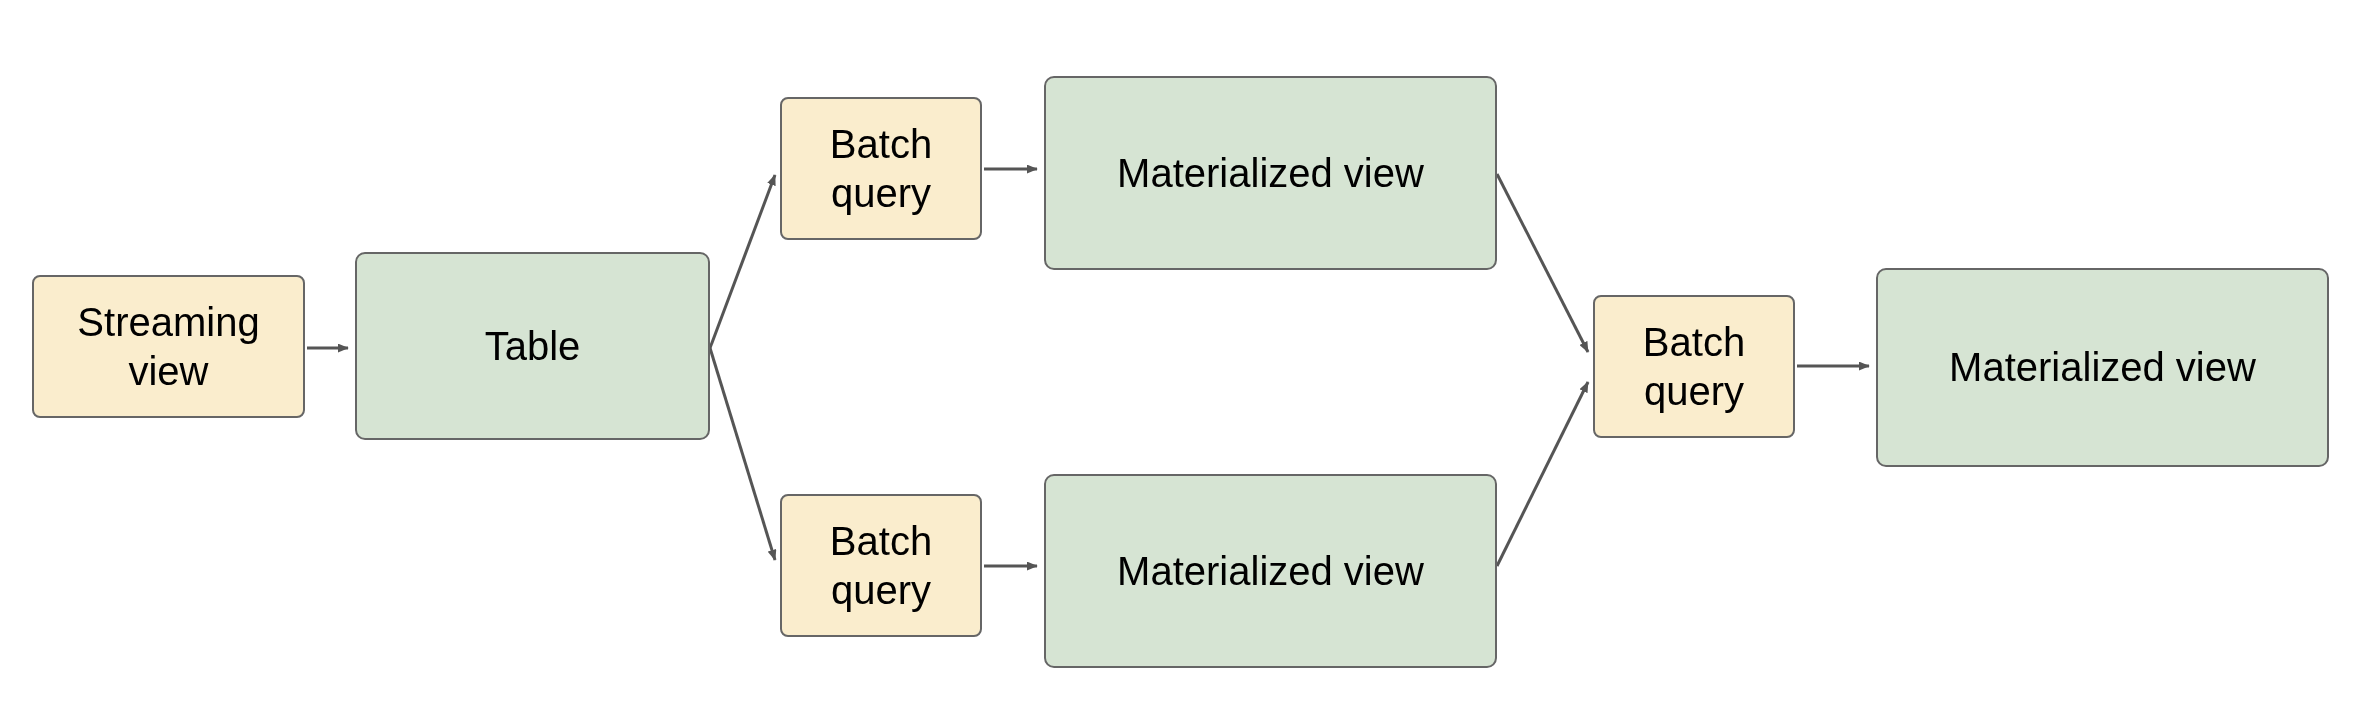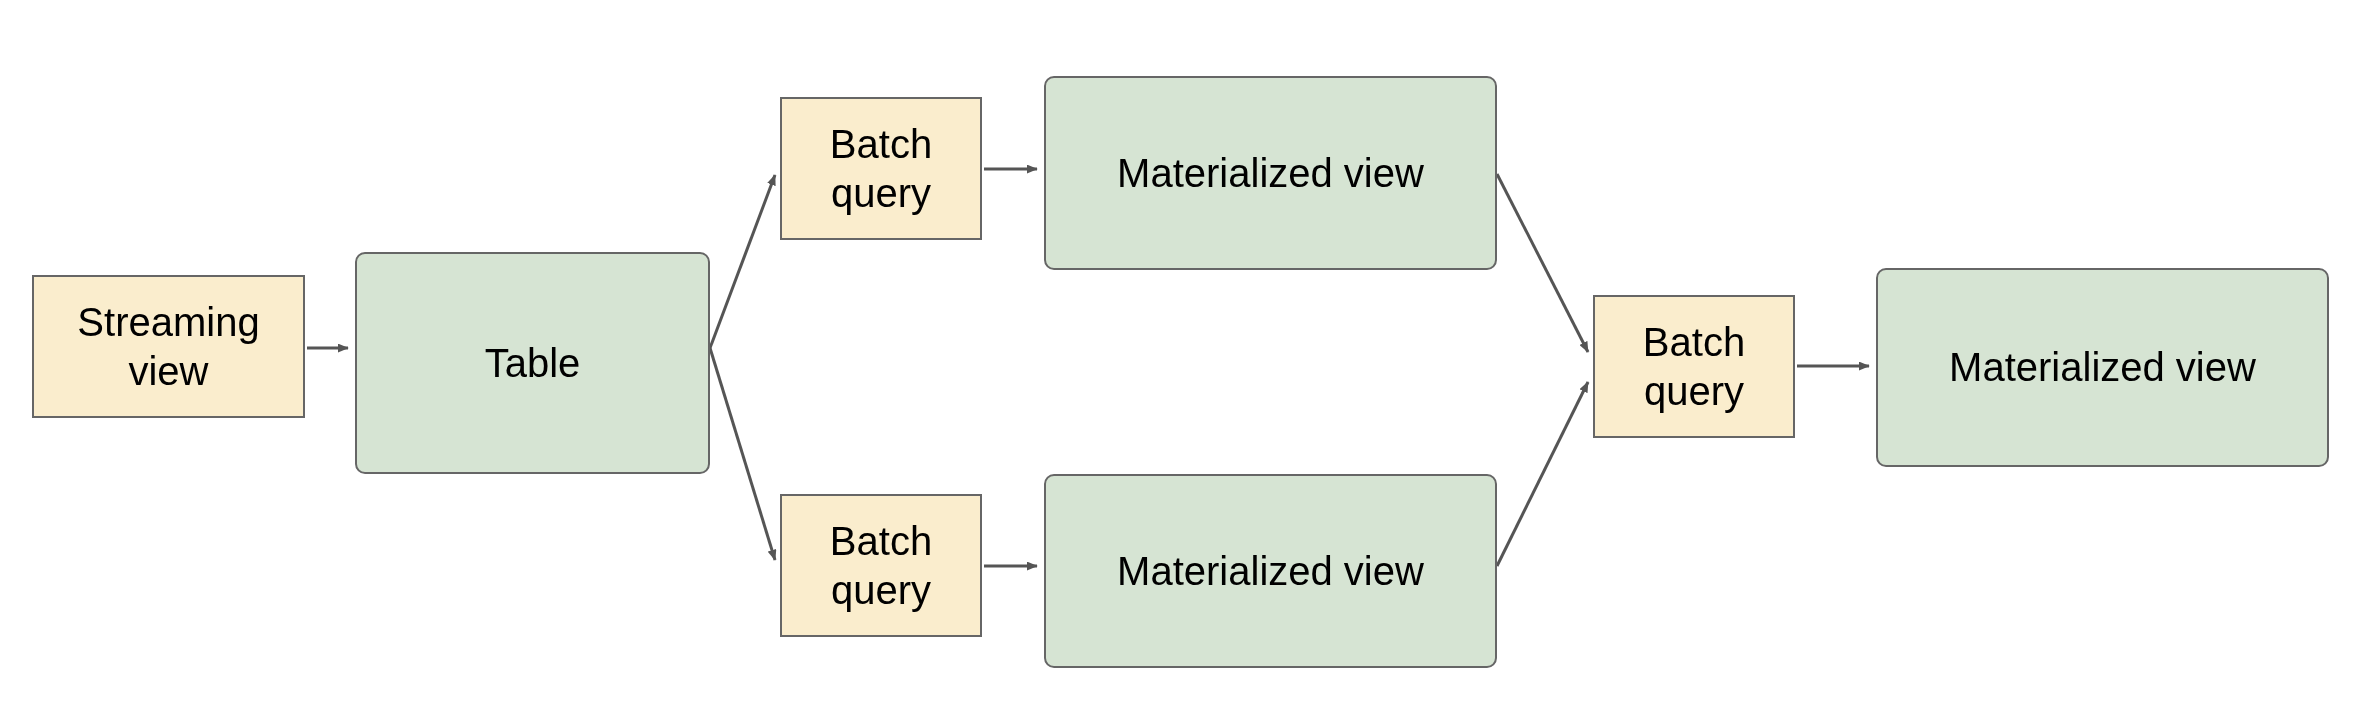--- a/index.html
+++ b/index.html
@@ -32,21 +32,21 @@
     align-items: center;
     justify-content: center;
     text-align: center;
     color: #000000;
     font-size: 40px;
     line-height: 1.22;
     border: 2px solid #666666;
   }
   .node.process {
     background: #faedcd;
-    border-radius: 0;
+    border-radius: 8px;
   }
   .node.store {
     background: #d6e4d3;
     border-radius: 10px;
   }
   .node .label {
     display: block;
     white-space: pre-line;
     padding: 0 10px;
   }
@@ -72,21 +72,21 @@
         <path d="M 1497 566 L 1588 382" fill="none" stroke="#555555" stroke-width="3" marker-end="url(#arrowhead)"></path>
         <path d="M 1797 366 L 1869 366" fill="none" stroke="#555555" stroke-width="3" marker-end="url(#arrowhead)"></path>
       </g>
   </svg>
 
   <div class="node process" style="left: 32px; top: 275px; width: 273px; height: 143px; background: rgb(250, 237, 205); border-color: rgb(102, 102, 102); color: rgb(0, 0, 0);">
     <span class="label">Streaming
 view</span>
   </div>
 
-  <div class="node store" style="left: 355px; top: 252px; width: 355px; height: 222px; background: rgb(214, 228, 211); border-color: rgb(102, 102, 102); color: rgb(0, 0, 0);">
+  <div class="node store" style="left: 355px; top: 252px; width: 355px; height: 188px; background: rgb(214, 228, 211); border-color: rgb(102, 102, 102); color: rgb(0, 0, 0);">
     <span class="label">Table</span>
   </div>
 
   <div class="node process" style="left: 780px; top: 97px; width: 202px; height: 143px; background: rgb(250, 237, 205); border-color: rgb(102, 102, 102); color: rgb(0, 0, 0);">
     <span class="label">Batch
 query</span>
   </div>
 
   <div class="node store" style="left: 1044px; top: 76px; width: 453px; height: 194px; background: rgb(214, 228, 211); border-color: rgb(102, 102, 102); color: rgb(0, 0, 0);">
     <span class="label">Materialized view</span>

